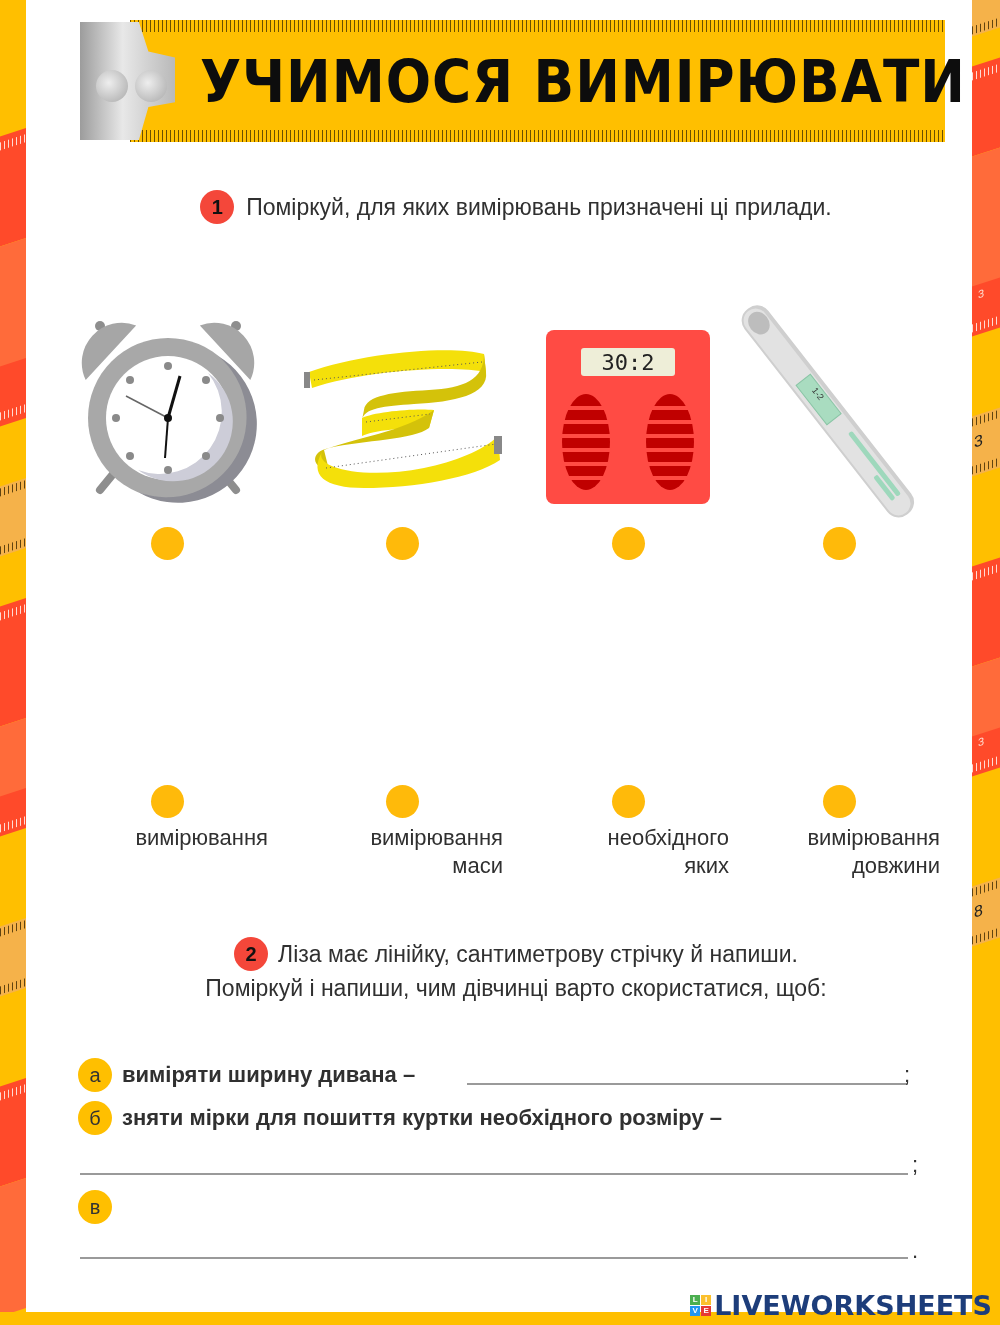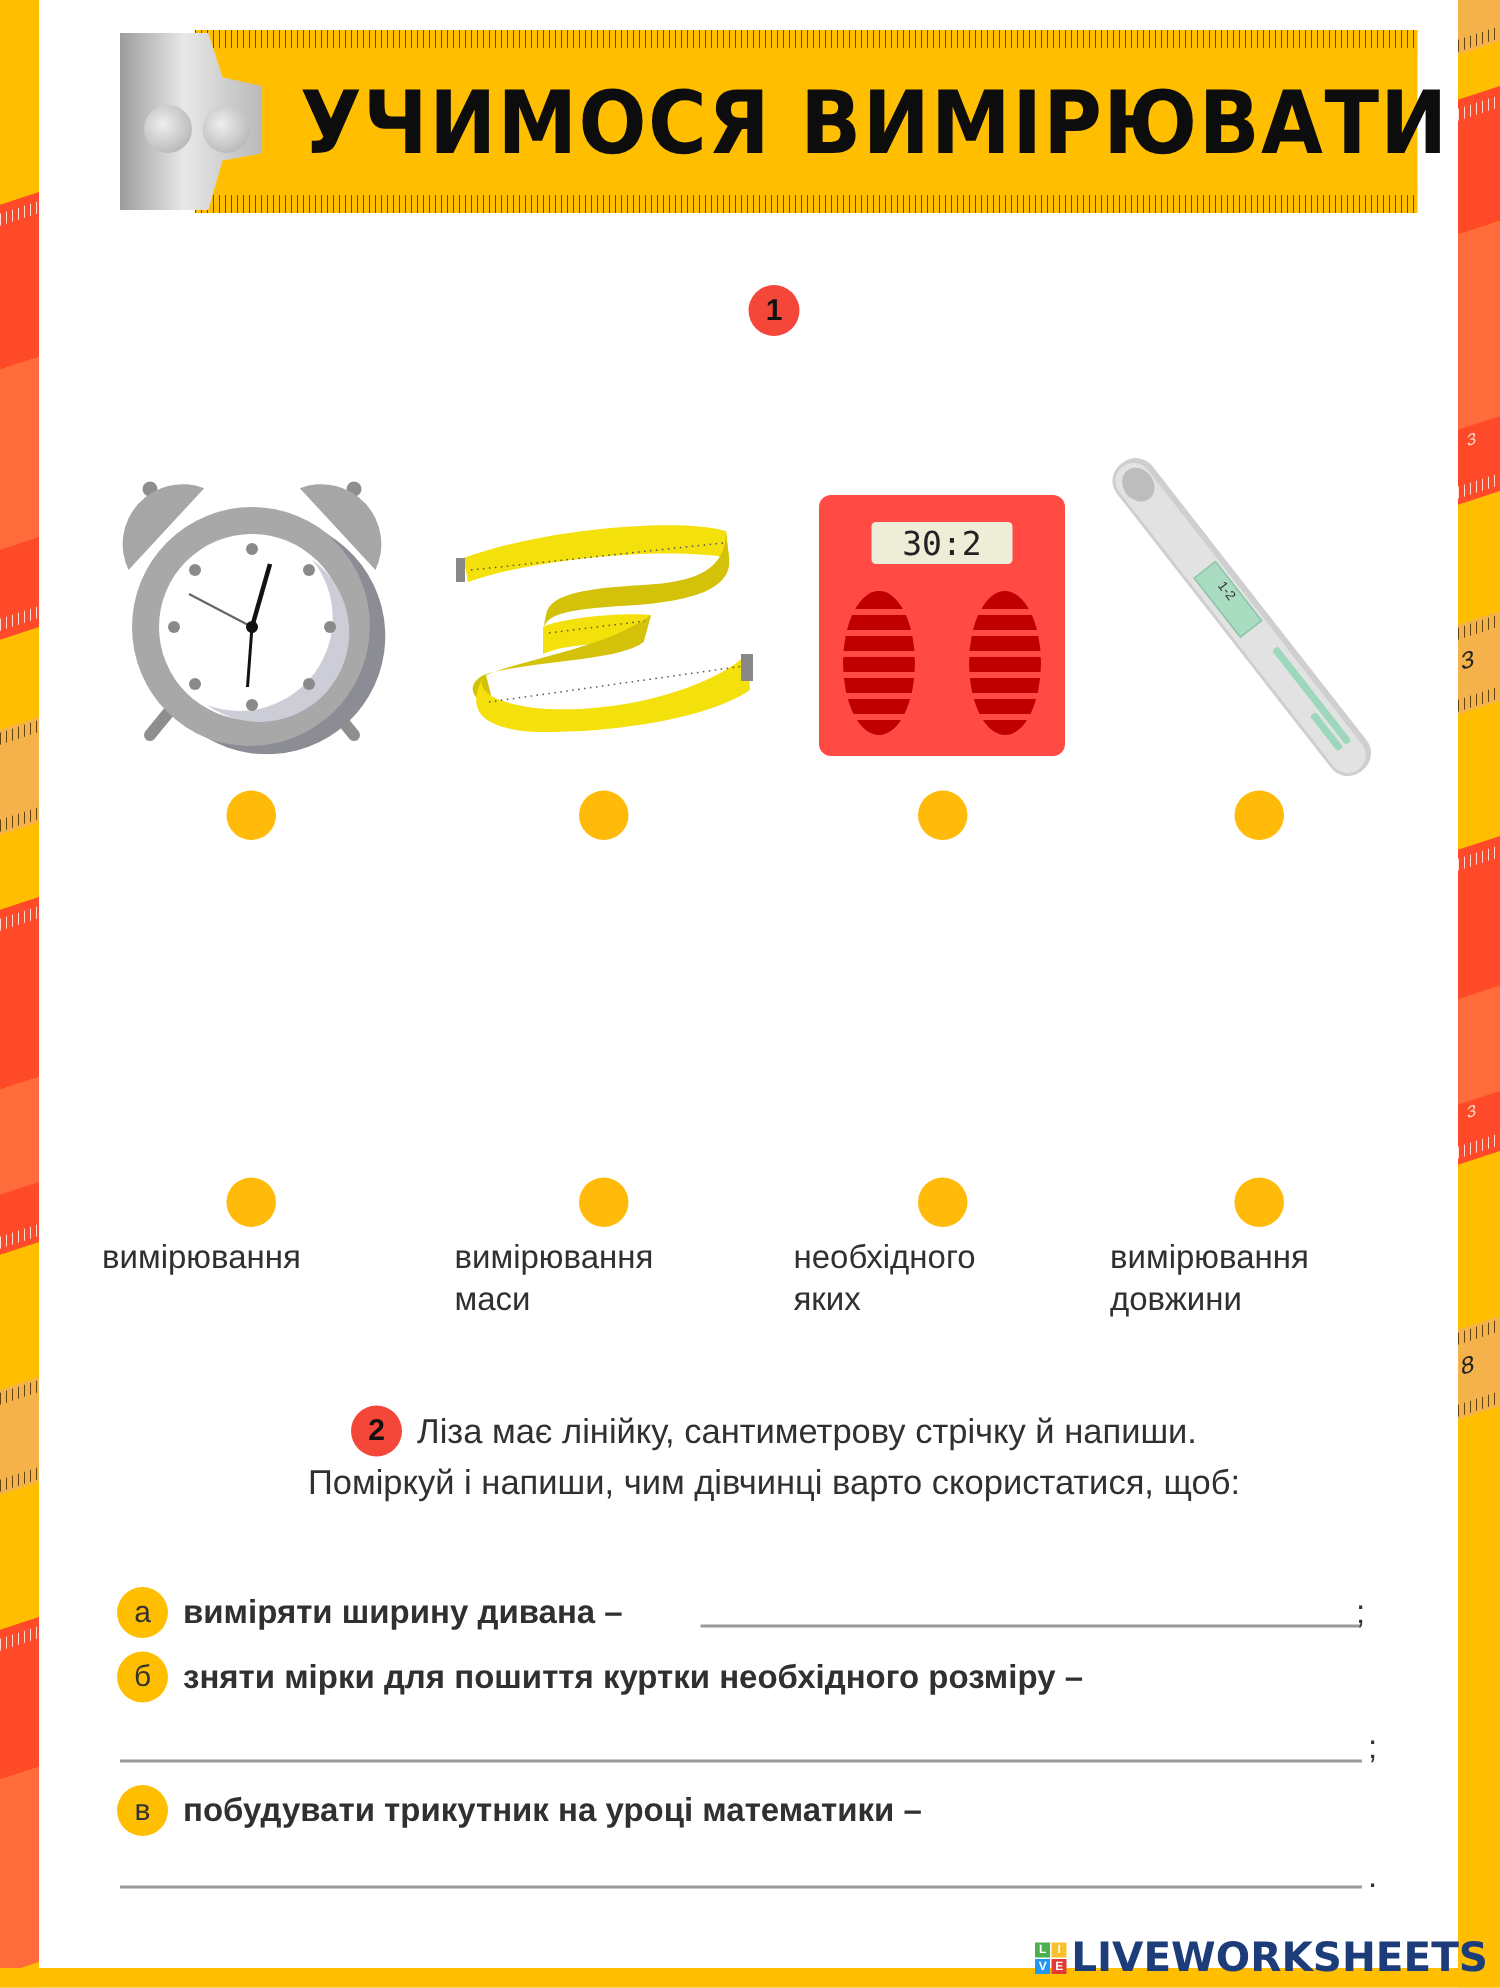--- a/index.html
+++ b/index.html
@@ -88,21 +88,21 @@
   .task-text { font-size: 23px; color: #303030; line-height: 34px; }
   .t1 { position: absolute; left: 100px; top: 190px; width: 780px; text-align: center; }
   .t1 .line1 { display: flex; align-items: center; justify-content: center; gap: 12px; }
 
   .pic { position: absolute; }
   .dot {
     position: absolute; width: 33px; height: 33px; border-radius: 50%;
     background: #ffba0a;
   }
   .label {
-    position: absolute; width: 200px; text-align: left;
+    position: absolute; width: 200px; text-align: right;
     font-size: 22px; color: #303030; line-height: 28px;
   }
 
   .t2 { position: absolute; left: 100px; top: 937px; width: 780px; text-align: center; }
   .t2 .line1 { display: flex; align-items: center; justify-content: center; gap: 10px; }
 
   .q-row { position: absolute; left: 52px; display: flex; align-items: center; gap: 10px; }
   .q-badge {
     width: 34px; height: 34px; border-radius: 50%; background: #ffbf00;
     display: inline-flex; align-items: center; justify-content: center;
@@ -194,20 +194,21 @@
     </div>
     <div class="hook"></div>
     <div class="rivet" style="left:16px"></div>
     <div class="rivet" style="left:55px"></div>
     <div class="title">УЧИМОСЯ ВИМІРЮВАТИ</div>
   </div>
 
   <div class="t1">
     <div class="line1">
       <span class="badge">1</span>
+      <span class="task-text">Поміркуй, для яких вимірювань призначені ці прилади.</span>
     </div>
   </div>
 
   <div class="pic" style="left:52px;top:318px;width:180px;height:185px;">
     <svg width="180" height="185" viewBox="0 0 180 185">
       <circle cx="22" cy="8" r="5" fill="#8e8e8e"></circle>
       <circle cx="158" cy="8" r="5" fill="#8e8e8e"></circle>
       <path d="M5 60 A40 40 0 0 1 60 10 Z" fill="#a6a6a6" transform="rotate(-5 30 30)"></path>
       <path d="M120 10 A40 40 0 0 1 175 60 Z" fill="#a6a6a6" transform="rotate(5 150 30)"></path>
       <path d="M40 150 L22 172" stroke="#8e8e8e" stroke-width="8" stroke-linecap="round"></path>
@@ -328,21 +329,20 @@
 
   <div class="q-row" style="top:1101px">
     <span class="q-badge">б</span>
     <span class="q-text">зняти мірки для пошиття куртки необхідного розміру –</span>
   </div>
   <div class="blank" style="left:54px;top:1173px;width:828px"></div>
   <span class="punct" style="left:886px;top:1152px">;</span>
 
   <div class="q-row" style="top:1190px">
     <span class="q-badge">в</span>
-    <span class="q-text">побудувати трикутник на уроці математики –</span>
   </div>
   <div class="blank" style="left:54px;top:1257px;width:828px"></div>
   <span class="punct" style="left:886px;top:1238px">.</span>
 </div>
 
 <div class="bottom-band"></div>
 
 <div class="lw-logo">
   <div class="lw-icon">
     <span style="background:#4caf50">L</span>

